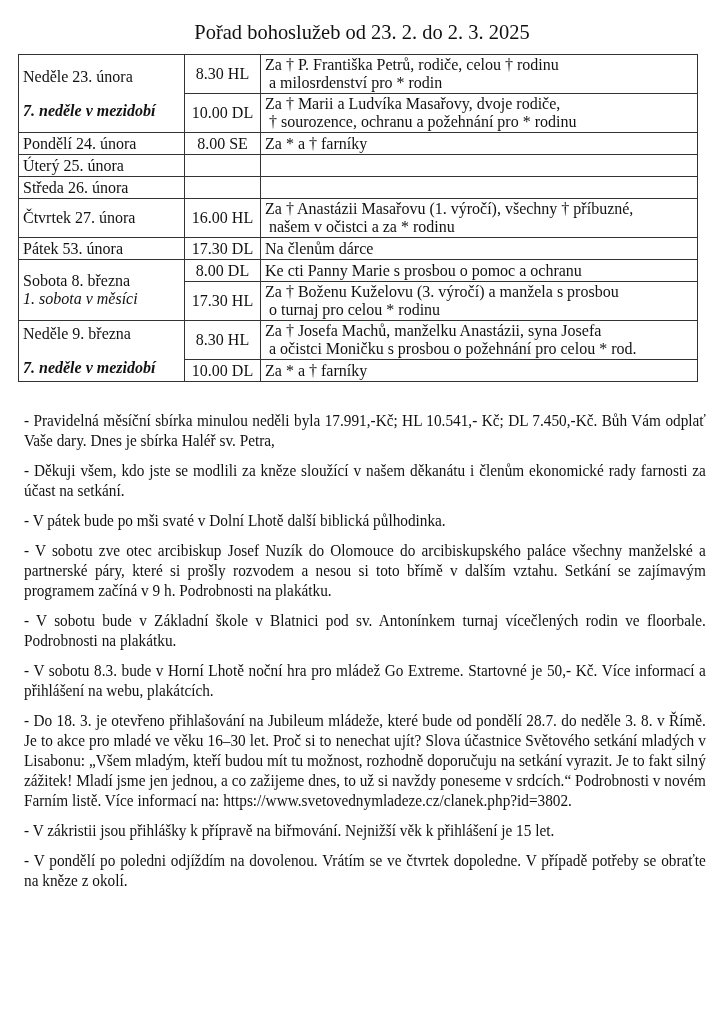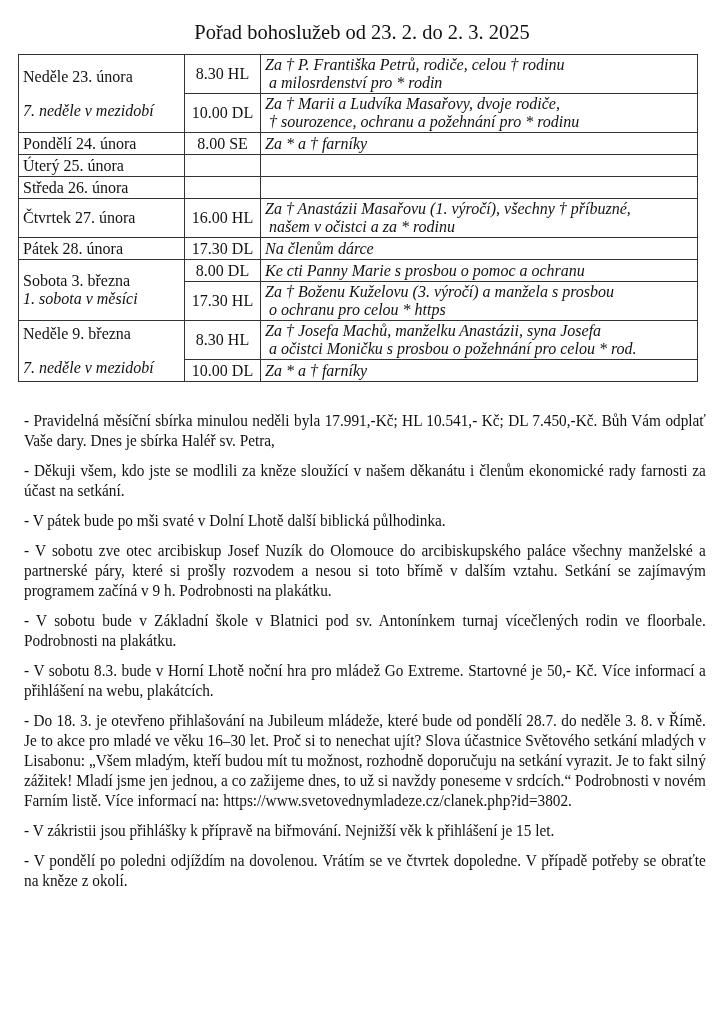--- a/index.html
+++ b/index.html
@@ -47,26 +47,25 @@
     col.c-day { width: 166px; }
     col.c-time { width: 76px; }
     col.c-intent { width: auto; }
     td.time {
       text-align: center;
       padding: 0 2px;
     }
     td.intent {
       padding-left: 6px;
       vertical-align: top;
-      font-style: italic;
     }
     td.intent .line2 { padding-left: 4px; }
     td.intent.single { vertical-align: middle; }
     .day-sub-italic { font-style: italic; }
-    .day-sub-bolditalic { font-style: italic; font-weight: normal; margin-top: 16px; }
+    .day-sub-bolditalic { font-style: italic; font-weight: bold; margin-top: 16px; }
     tr.h1 td { height: 21px; }
     tr.h2 td { height: 38px; }
 
     .notices {
       position: absolute;
       left: 24px;
       top: 411px;
       width: 682px;
       font-size: 16px;
       line-height: 20px;
@@ -141,42 +140,42 @@
           <div>Čtvrtek 27. února</div>
         </td>
         <td class="time">16.00 HL</td>
         <td class="intent">
           <div>Za † Anastázii Masařovu (1. výročí), všechny † příbuzné,</div>
           <div class="line2">našem v očistci a za * rodinu</div>
         </td>
       </tr>
       <tr class="h1">
         <td class="day" rowspan="1">
-          <div>Pátek 28. února</div>
+          <div>Pátek 53. února</div>
         </td>
         <td class="time">17.30 DL</td>
         <td class="intent single">
           <div>Na členům dárce</div>
         </td>
       </tr>
       <tr class="h1">
         <td class="day" rowspan="2">
-          <div>Sobota 3. března</div>
+          <div>Sobota 8. března</div>
           <div class="day-sub-italic">1. sobota v měsíci</div>
         </td>
         <td class="time">8.00 DL</td>
         <td class="intent single">
           <div>Ke cti Panny Marie s prosbou o pomoc a ochranu</div>
         </td>
       </tr>
       <tr class="h2">
         <td class="time">17.30 HL</td>
         <td class="intent">
           <div>Za † Boženu Kuželovu (3. výročí) a manžela s prosbou</div>
-          <div class="line2">o ochranu pro celou * https</div>
+          <div class="line2">o turnaj pro celou * rodinu</div>
         </td>
       </tr>
       <tr class="h2">
         <td class="day" rowspan="2">
           <div>Neděle 9. března</div>
           <div class="day-sub-bolditalic">7. neděle v mezidobí</div>
         </td>
         <td class="time">8.30 HL</td>
         <td class="intent">
           <div>Za † Josefa Machů, manželku Anastázii, syna Josefa</div>

